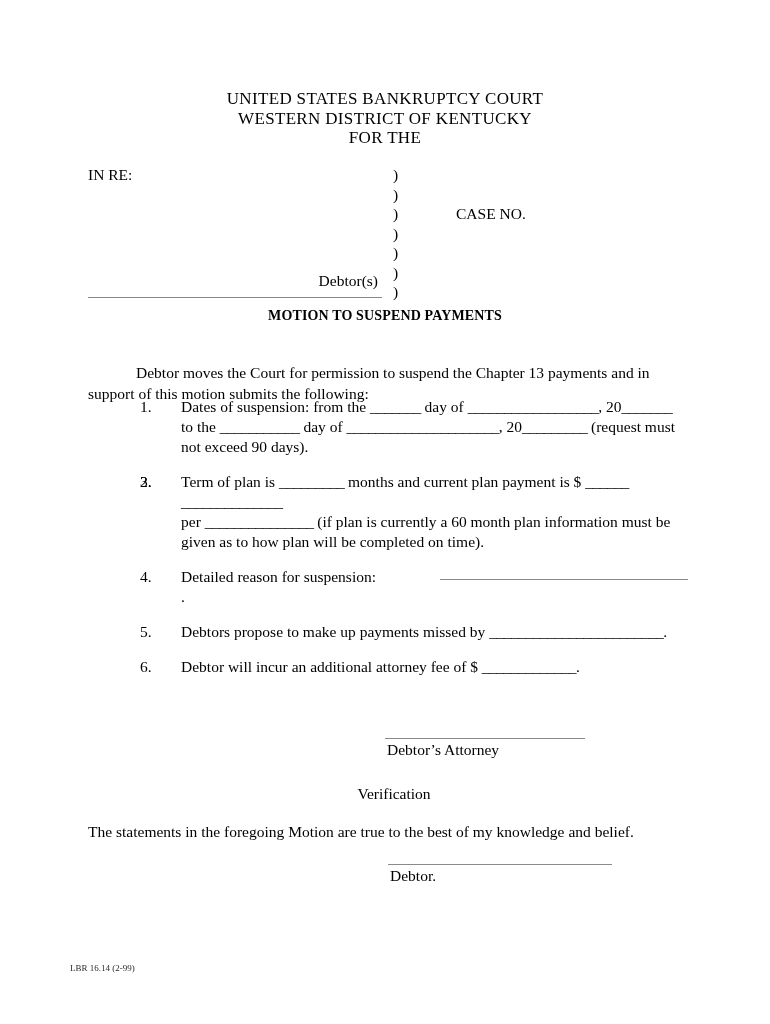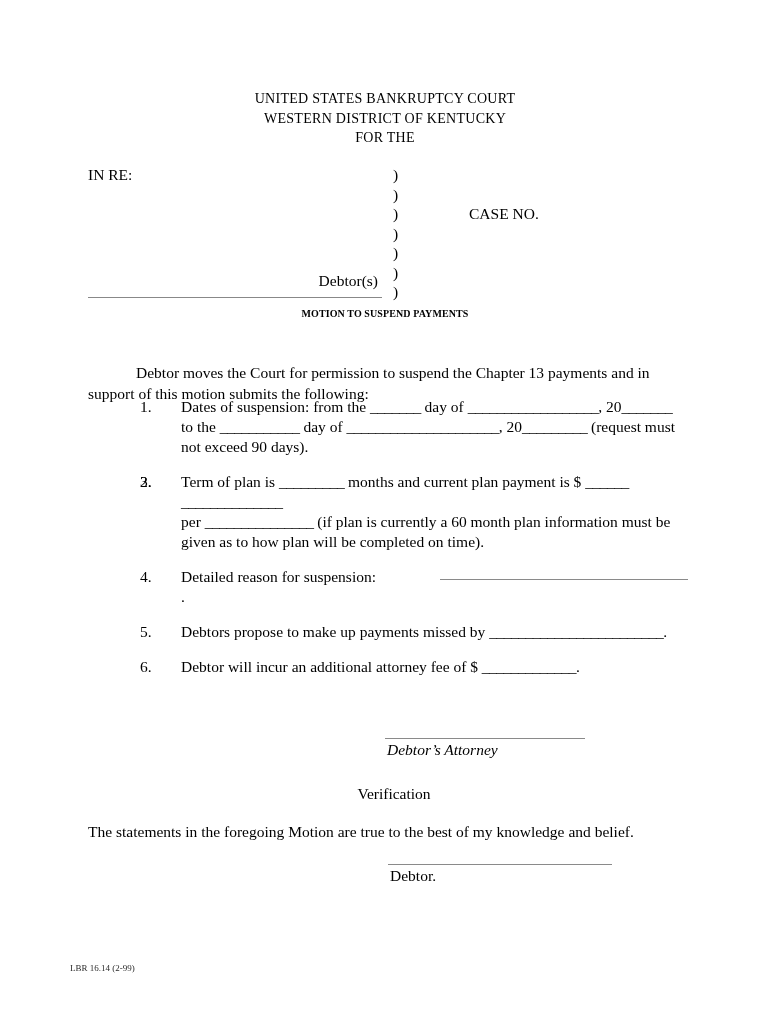--- a/index.html
+++ b/index.html
@@ -22,21 +22,21 @@
     height: 1024px;
   }
 
   
   .court-header {
     position: absolute;
     left: 0;
     top: 89px;
     width: 770px;
     text-align: center;
-    font-size: 14px;
+    font-size: 17px;
     line-height: 19.5px;
     letter-spacing: 0.02em;
   }
 
   
   .caption {
     position: absolute;
     left: 88px;
     top: 165px;
     width: 600px;
@@ -62,38 +62,37 @@
   }
   .caption-paren {
     position: absolute;
     left: 305px;
     top: 0;
   }
   .caption-caseno {
     position: absolute;
     left: 368px;
     top: 0;
-    margin-left: 13px;
   }
   .caption-rule {
     position: absolute;
     left: 0;
     top: 15px;
     width: 294px;
     border-top: 1.2px solid #888888;
   }
 
   
   .doc-title {
     position: absolute;
     left: 0;
     top: 308px;
     width: 770px;
     text-align: center;
-    font-size: 10px;
+    font-size: 14px;
     font-weight: bold;
     letter-spacing: 0.01em;
   }
 
   
   .intro {
     position: absolute;
     left: 88px;
     top: 344px;
     width: 580px;
@@ -149,21 +148,20 @@
     vertical-align: -1px;
     margin: 0 2px;
   }
 
   
   .sig-attorney {
     position: absolute;
     left: 385px;
     top: 738px;
     width: 260px;
-    font-style: italic;
   }
   .sig-rule {
     border-top: 1.3px solid #8a8a8a;
     width: 200px;
   }
   .sig-attorney .sig-label {
     font-size: 15.5px;
     line-height: 22px;
     padding-left: 2px;
   }

